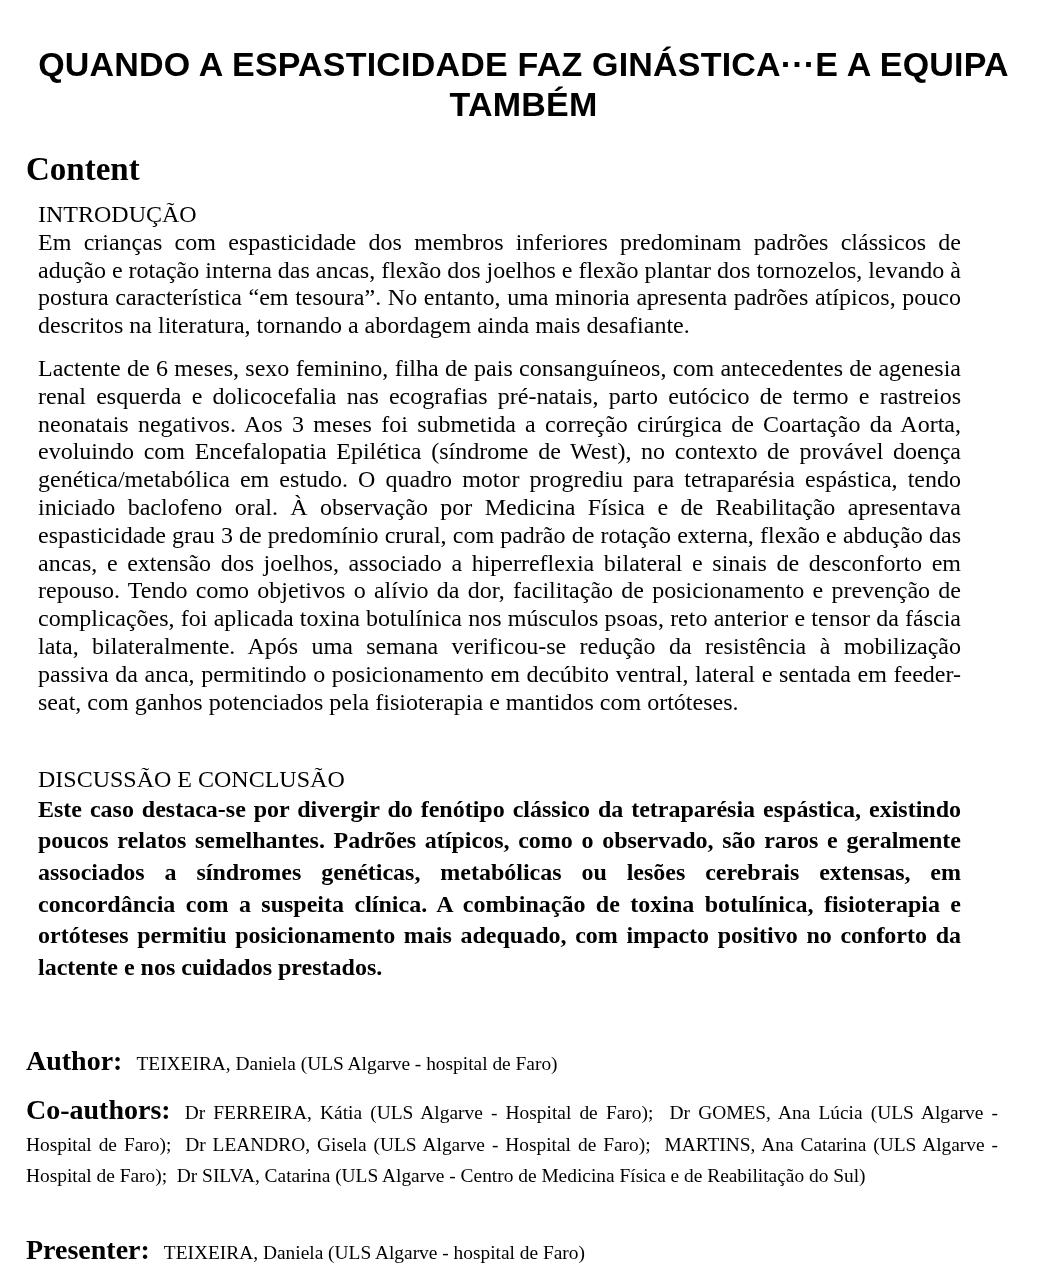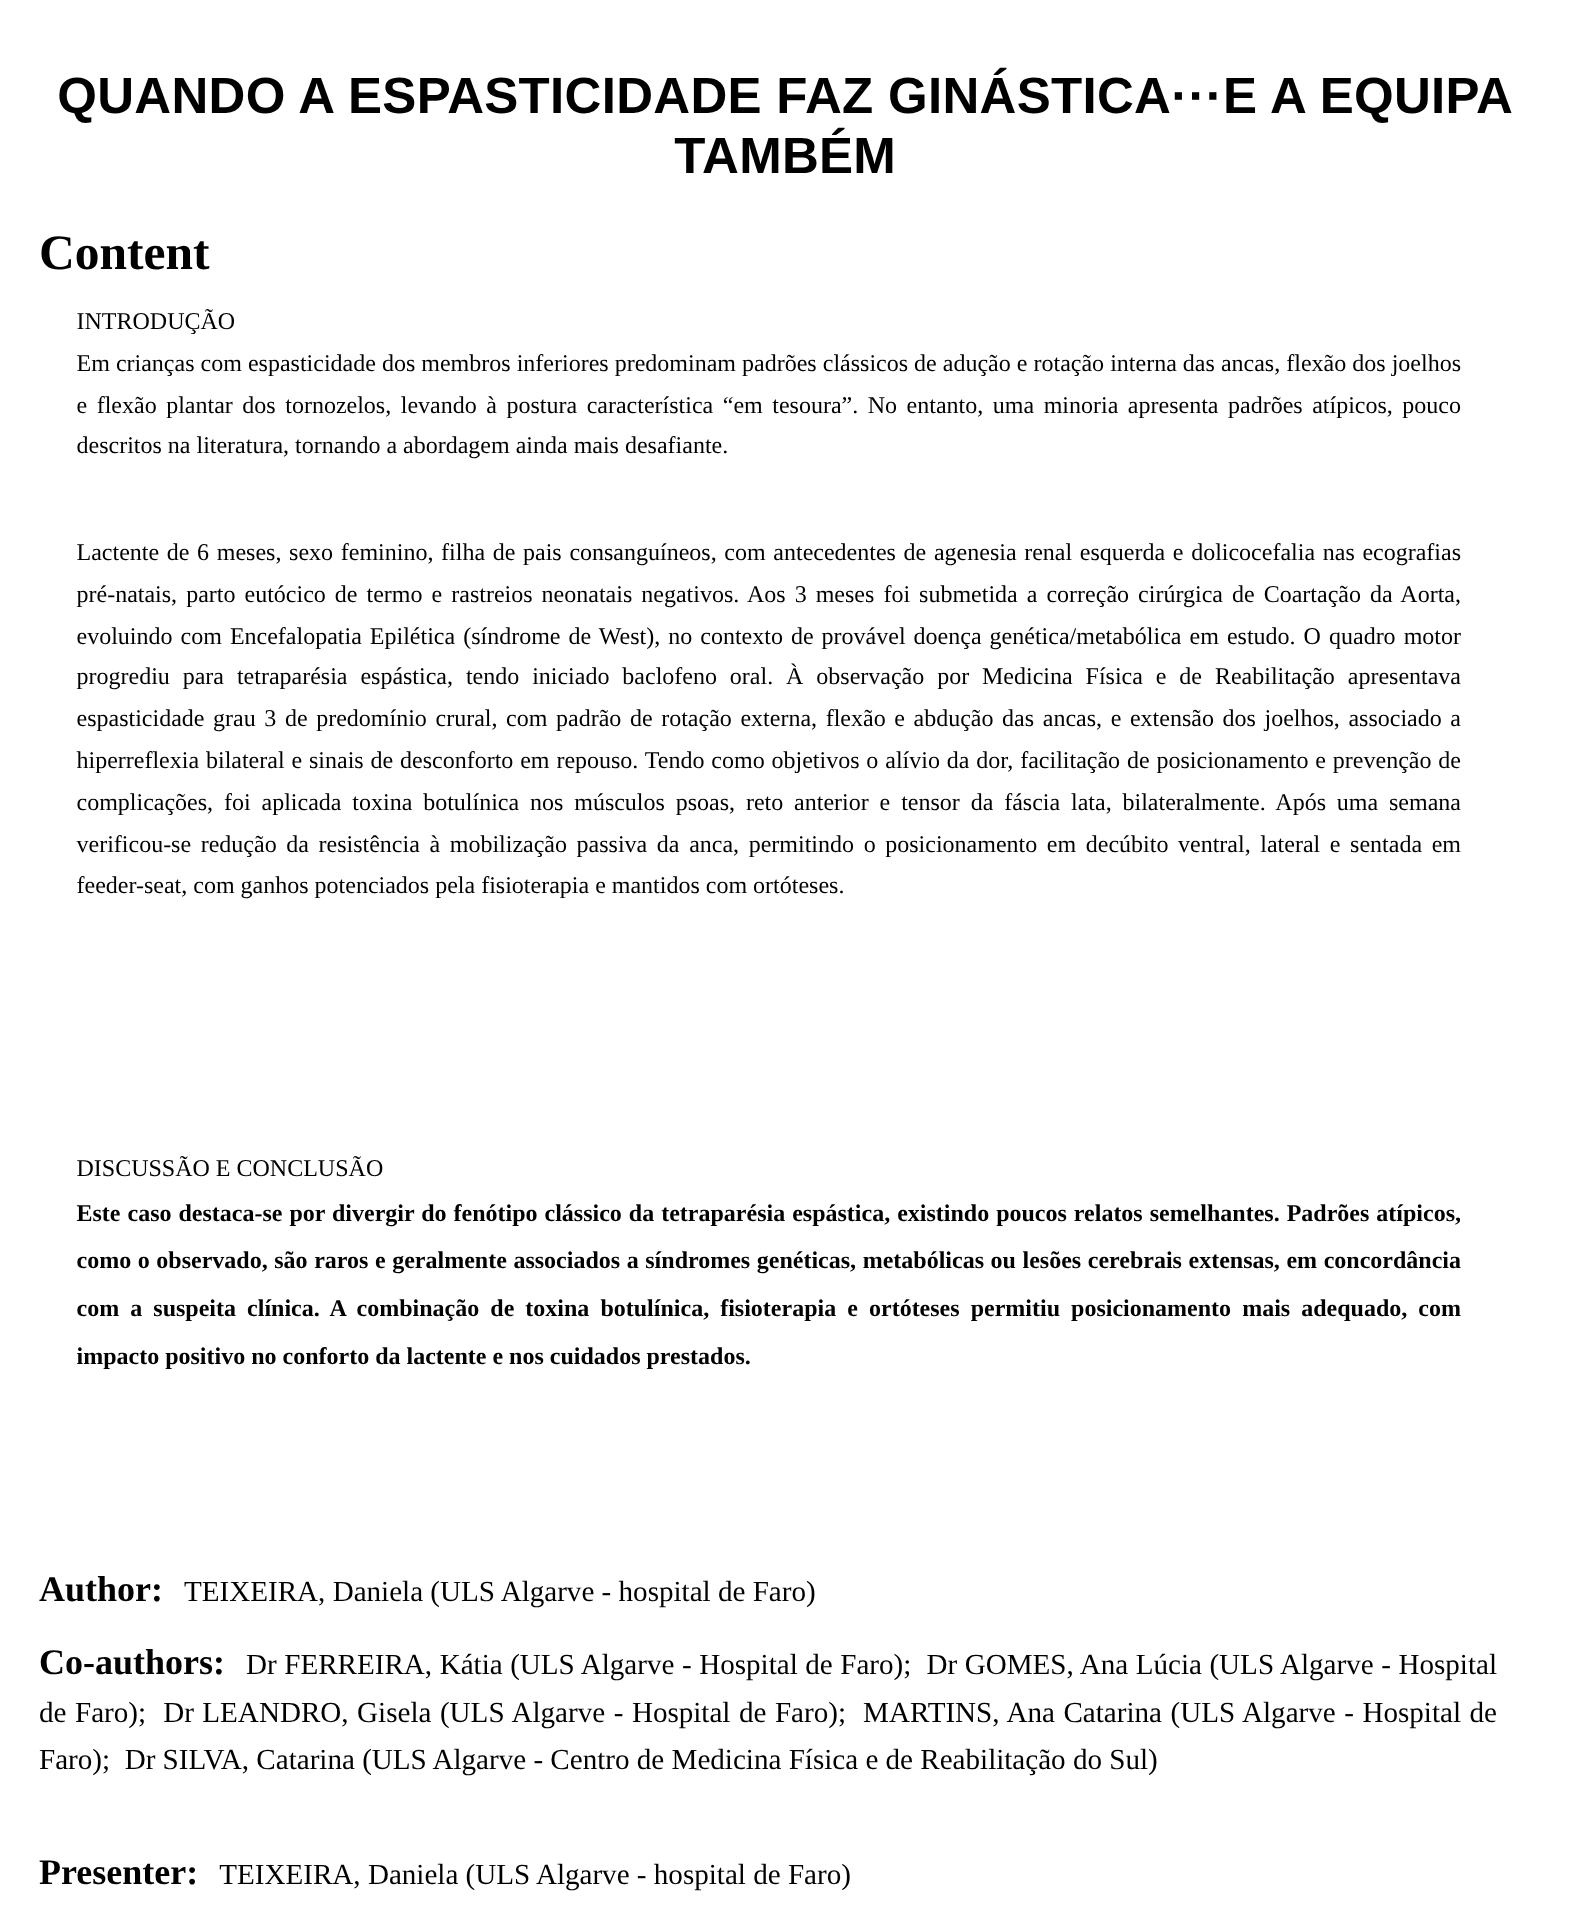--- a/index.html
+++ b/index.html
@@ -32,23 +32,23 @@
       position: absolute;
       left: 26px;
       top: 154px;
       font-weight: bold;
       font-size: 33px;
       line-height: 30px;
       margin: 0;
     }
     .section {
       position: absolute;
-      left: 51px;
+      left: 38px;
       width: 923px;
-      font-size: 16px;
+      font-size: 24px;
       line-height: 27.8px;
     }
     .section .sec-title {
       display: block;
       margin: 0;
     }
     .section .sec-body {
       display: block;
       margin: 0;
       text-align: justify;
@@ -62,21 +62,21 @@
     .meta {
       position: absolute;
       left: 26px;
       width: 972px;
       font-size: 19.4px;
       line-height: 31.6px;
       text-align: justify;
     }
     .meta .meta-label {
       font-weight: bold;
-      font-size: 24px;
+      font-size: 28px;
       margin-right: 14px;
     }
     #meta-author { top: 1045px; }
     #meta-coauthors { top: 1094px; }
     #meta-presenter { top: 1234px; }
     .coauthor-sep { white-space: pre; }
   </style>
 </head>
 <body>
 

